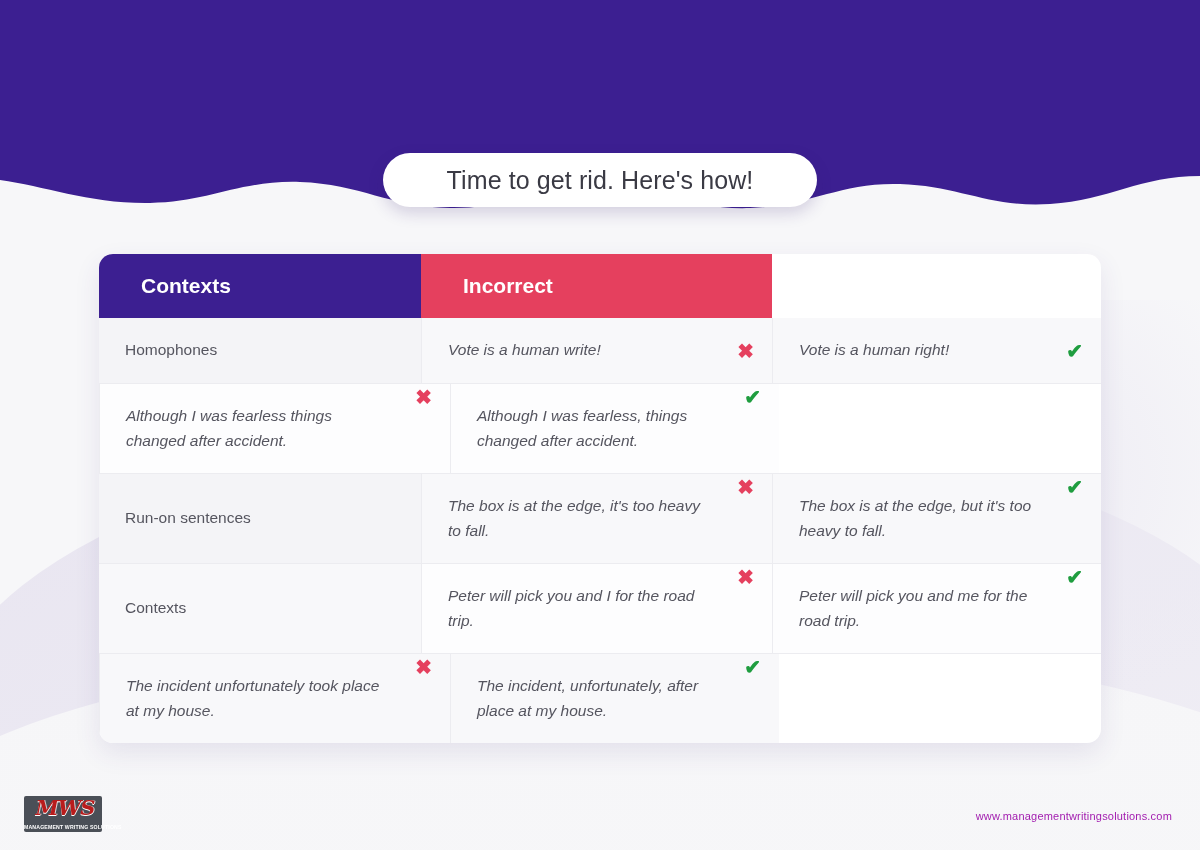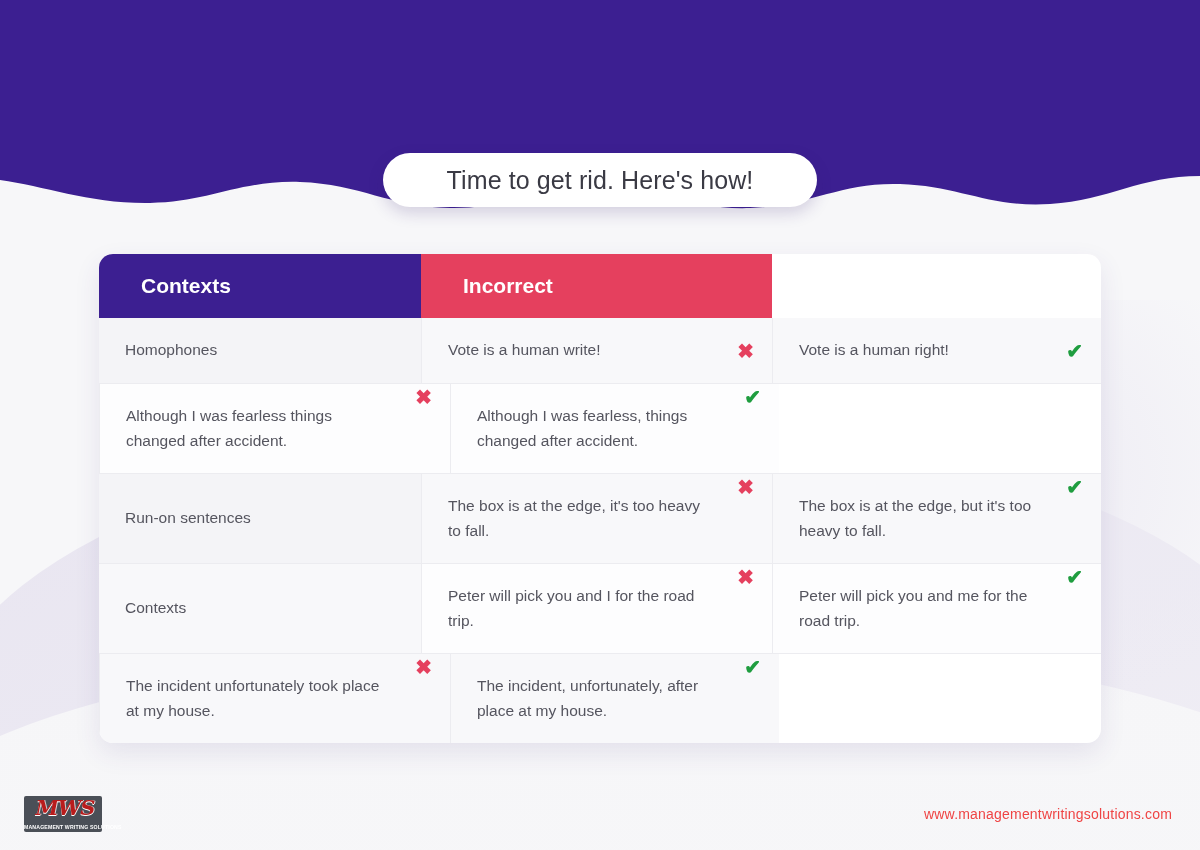--- a/index.html
+++ b/index.html
@@ -143,21 +143,21 @@
     min-height: 65px;
   }
   .body-row.r-tall .t-cell { min-height: 89px; }
   .body-row .c-ctx { background: #f8f8fa; }
   .body-row .c-inc { background: #fdfdfe; border-left: 1px solid #ececf0; justify-content: space-between; }
   .body-row .c-cor { background: #fdfdfe; border-left: 1px solid #ececf0; justify-content: space-between; }
   .body-row:nth-child(even) .c-inc,
   .body-row:nth-child(even) .c-cor { background: #f8f8fa; }
   .body-row:nth-child(even) .c-ctx { background: #f4f4f7; }
 
-  .cell-text { max-width: 255px; }
+  .cell-text { max-width: 255px; font-style: italic; }
   .mark {
     font-size: 20px;
     line-height: 1;
     flex: none;
     margin-left: 10px;
     align-self: flex-start;
     margin-top: 3px;
   }
   .body-row:not(.r-tall) .mark { align-self: center; margin-top: 0; }
   .mark-x { color: #e5405e; font-weight: bold; }
@@ -207,22 +207,22 @@
     font-weight: bold;
     color: #ffffff;
     letter-spacing: .15px;
     text-transform: uppercase;
     white-space: nowrap;
   }
   #footer-url {
     position: absolute;
     right: 28px;
     bottom: 28px;
-    font-size: 14px;
-    color: #ef4444;
+    font-size: 11px;
+    color: #a21caf;
     letter-spacing: .2px;
   }
 </style>
 </head>
 <body>
 
 <div id="bg-layer">
   <div class="bg-lavender-blob"></div>
   <div class="bg-white-sweep"></div>
   <div class="bg-right-fade"></div>

